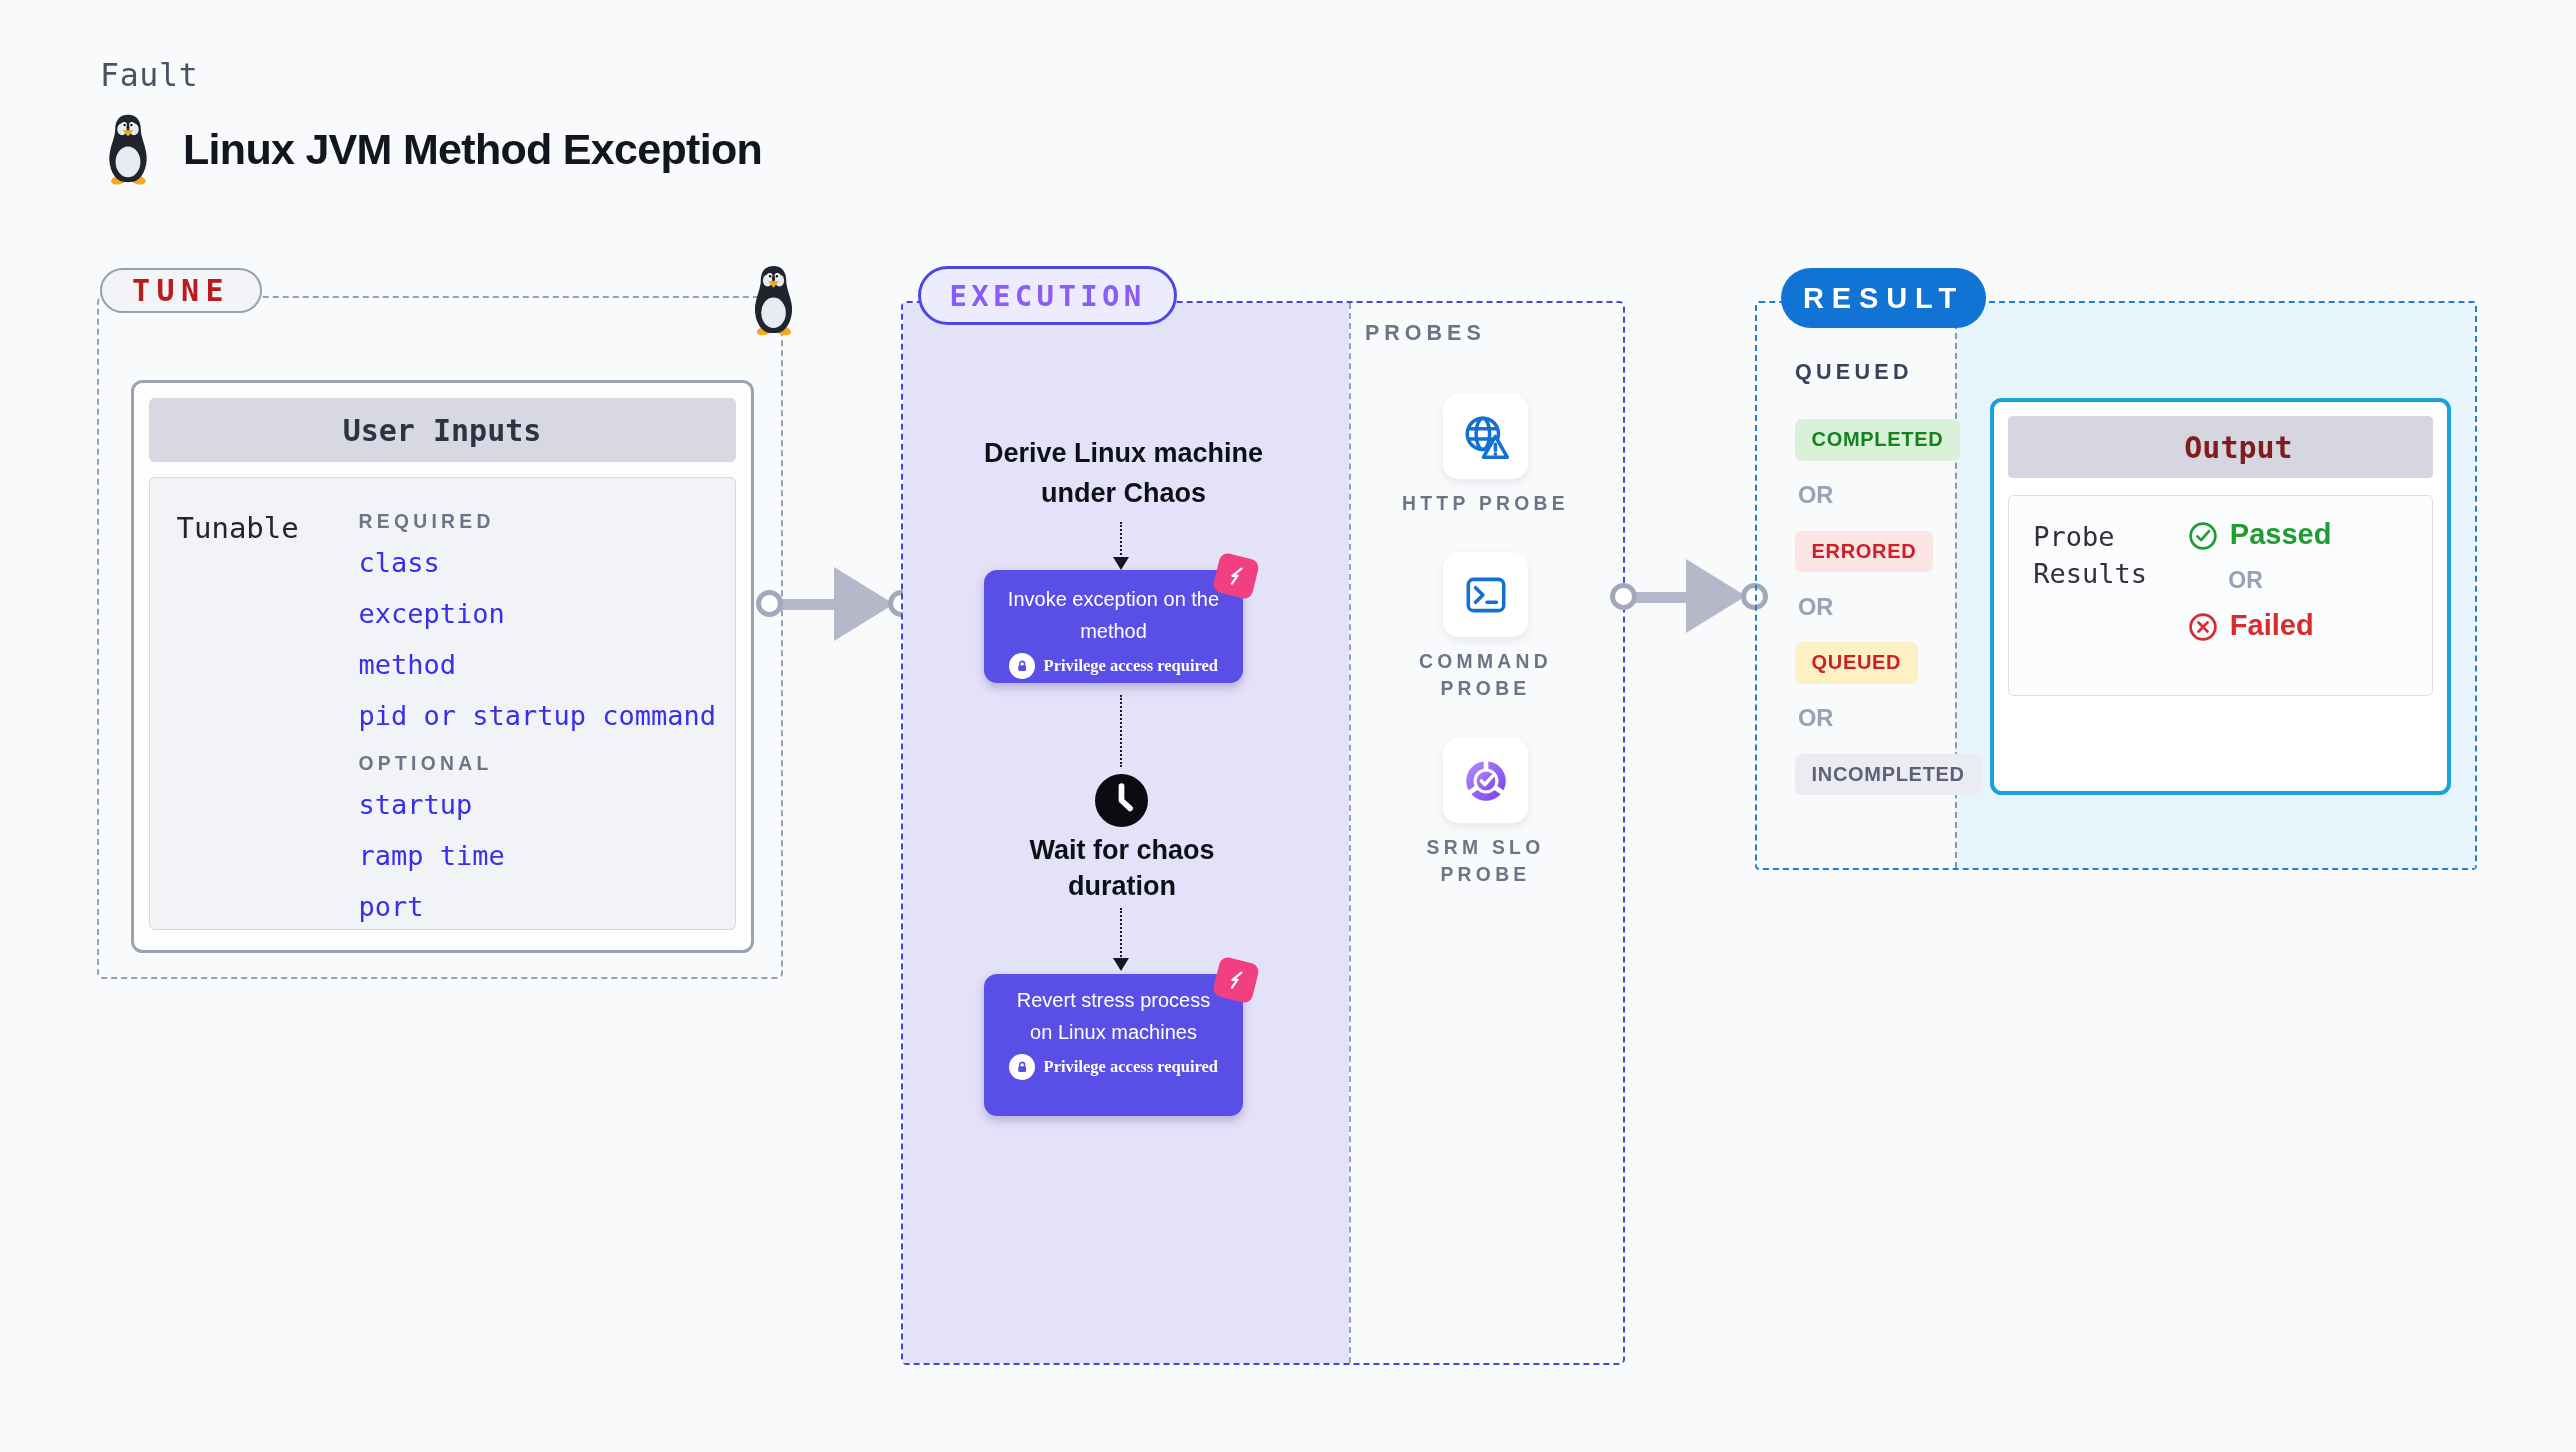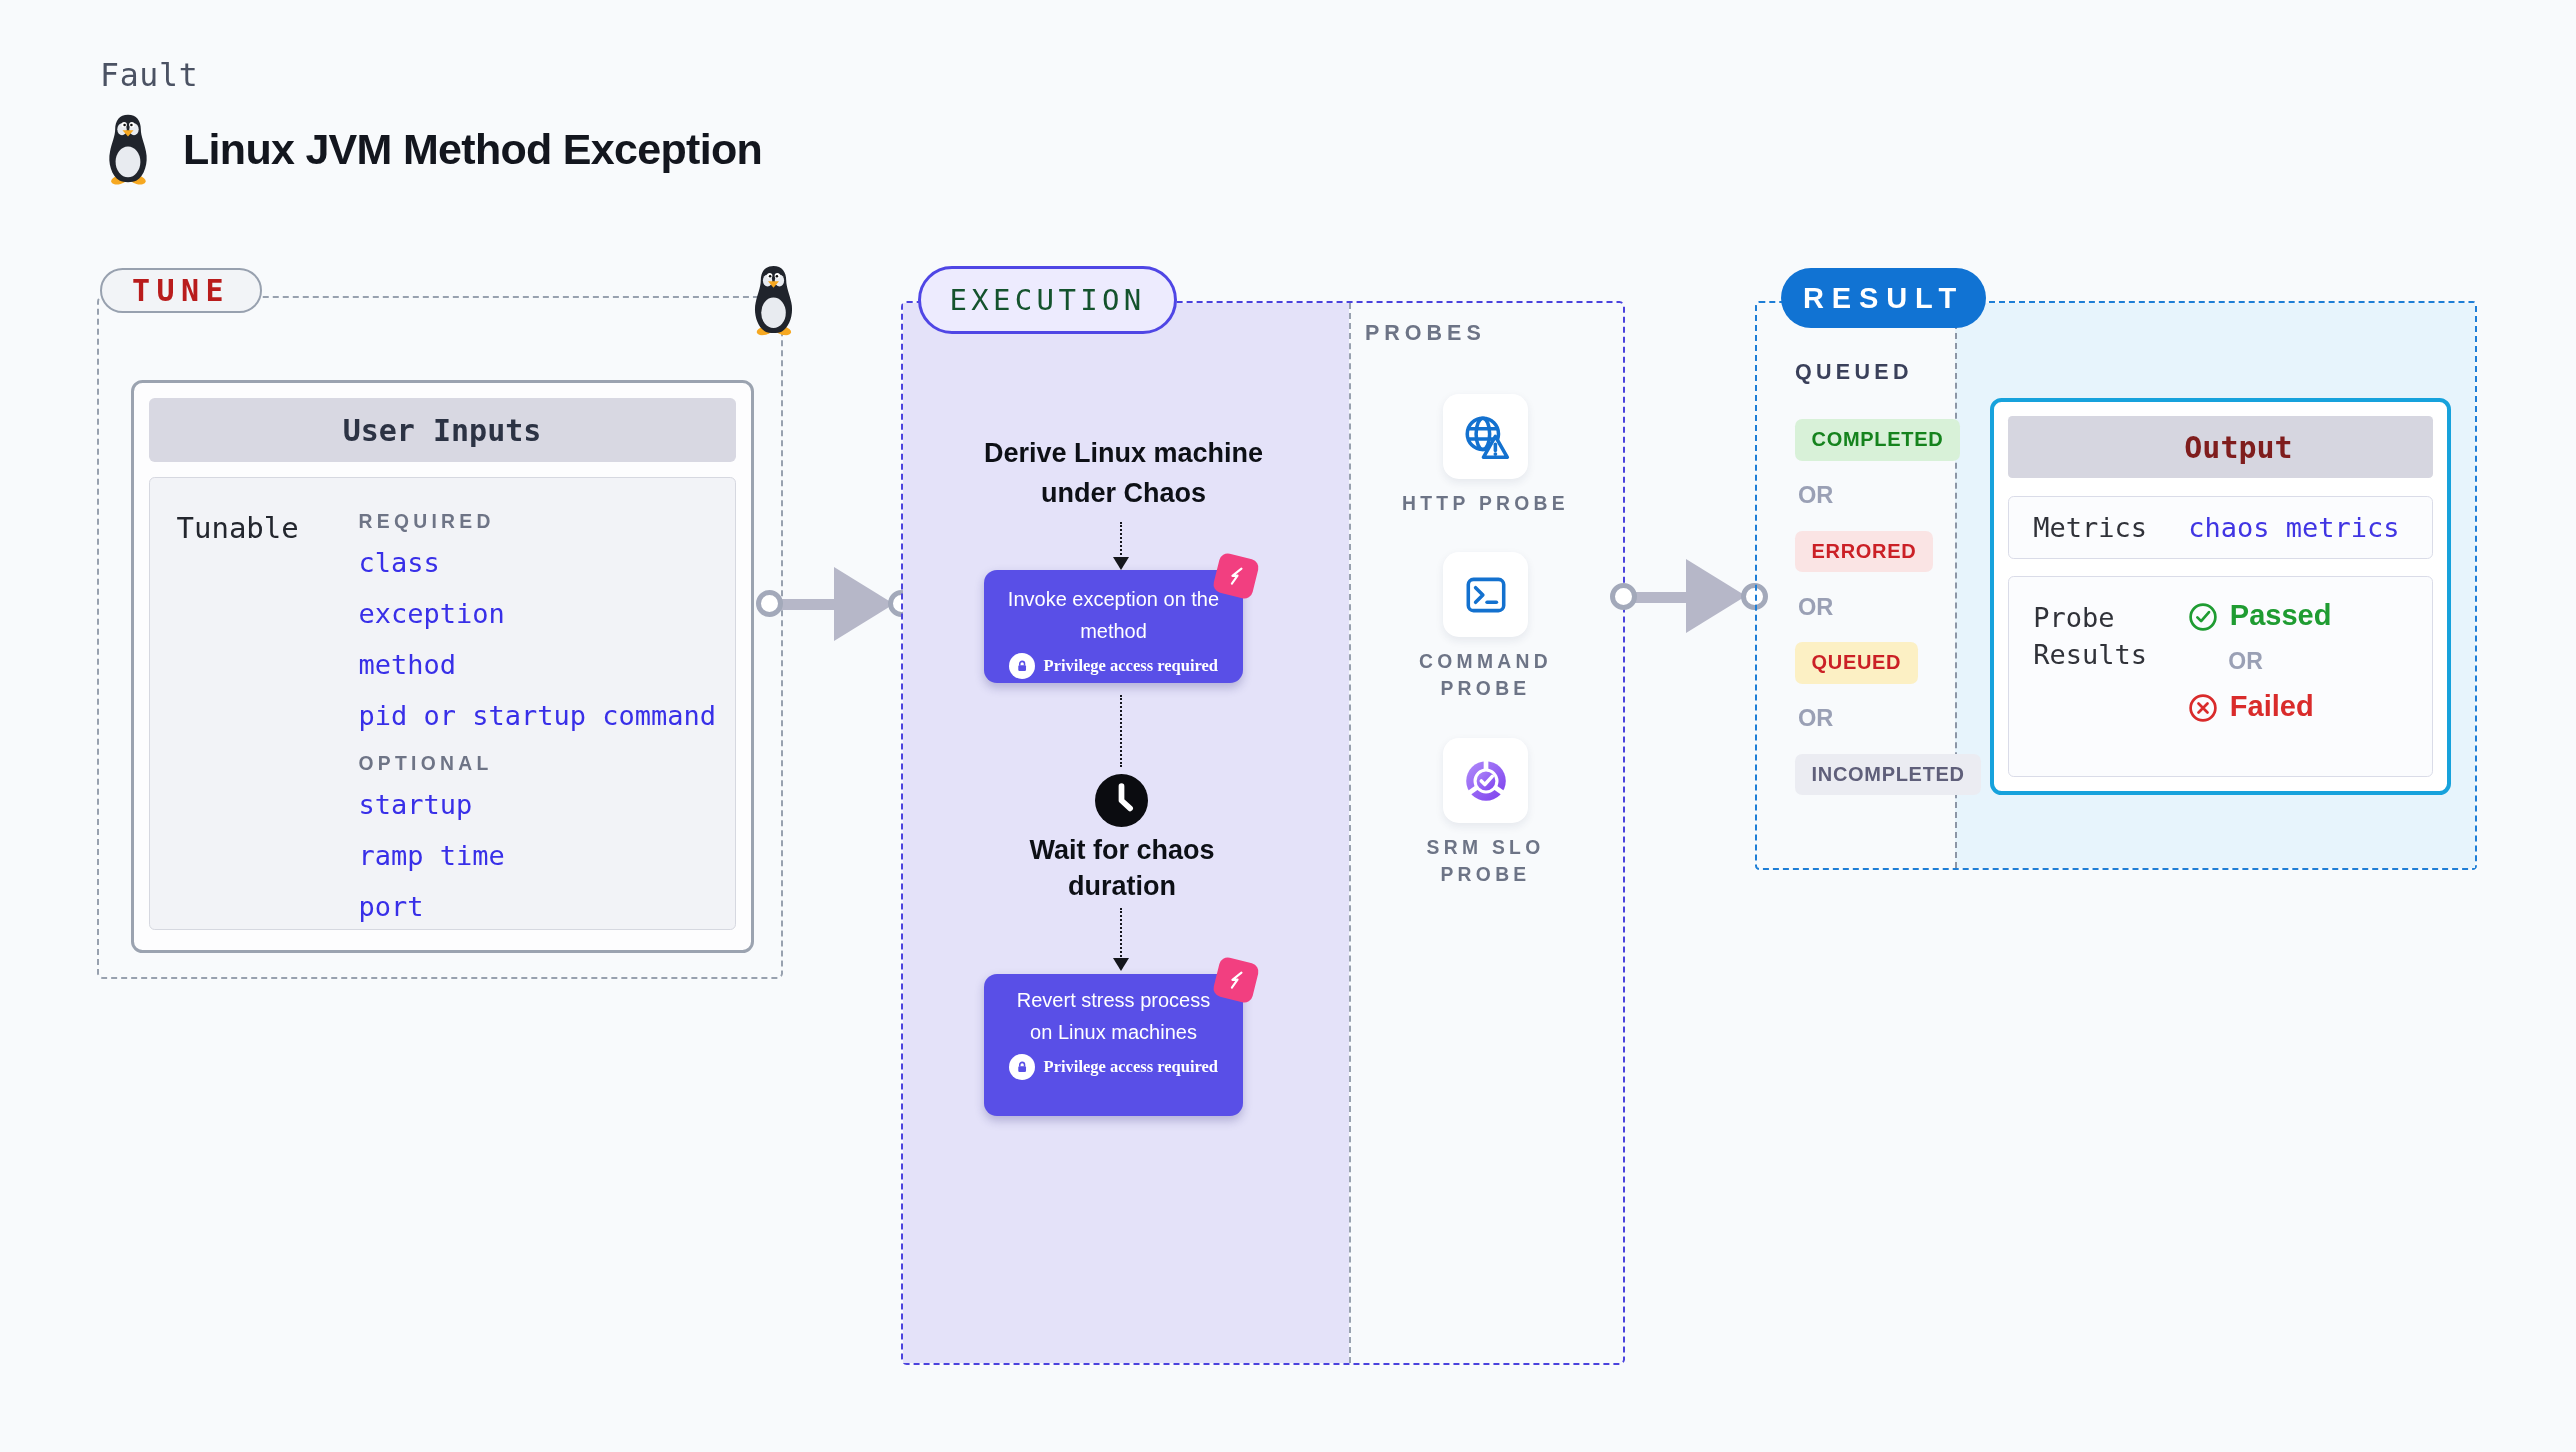--- a/index.html
+++ b/index.html
@@ -23,22 +23,22 @@
   .exec-fill  { position:absolute; left:0; top:0; width:446px; height:100%; background:#e4e2f9; }
   .exec-divider { position:absolute; left:446px; top:0; bottom:0; border-left:2.1px dashed #98a1af; }
   .result-box { left:1755px; top:301px; width:722px; height:569px; border:2.9px dashed #1e7ed6; border-radius:4.3px; }
   .result-fill { position:absolute; left:198px; top:0; right:0; bottom:0; background:#e7f4fc; }
   .result-divider { position:absolute; left:198px; top:0; bottom:0; border-left:2.1px dashed #8d96a6; }
 
   
   .pill { display:flex; align-items:center; justify-content:center; border-radius:43px; }
   .tune-pill { left:100px; top:268px; width:162px; height:45px; background:#f2f4f7;
     border:2.9px solid #98a1af; font-size:30px; font-weight:700; letter-spacing:6.4px; color:#b91c1c; }
-  .exec-pill { left:918px; top:266px; width:259px; height:68px; background:#edebfe;
-    border:3.6px solid #4f46e5; font-size:29px; font-weight:400; letter-spacing:4.3px; color:#14532d; }
+  .exec-pill { left:918px; top:266px; width:259px; height:59px; background:#edebfe;
+    border:3.6px solid #4f46e5; font-size:29px; font-weight:700; letter-spacing:4.3px; color:#8b5cf6; }
   .result-pill { left:1781px; top:268px; width:205px; height:60px; background:#1173d3;
     font-size:29px; font-weight:800; letter-spacing:7.9px; color:#fff; }
 
   
   .ui-card { left:130px; top:380px; width:623px; height:573px; background:#fdfdfe;
     border:3.6px solid #9ba3b0; border-radius:11.5px; padding:15px; }
   .ui-header { height:64px; background:#d8d8e2; border-radius:5.7px; display:flex; align-items:center;
     justify-content:center; font-size:30px; font-weight:700; color:#2c3344; }
   .ui-body { margin-top:15px; height:453px; background:#f2f3f7; border:1.4px solid #d6d8e0;
     border-radius:5.7px; position:relative; }
@@ -288,24 +288,20 @@
   <div class="or">OR</div>
   <span class="badge b-errored">ERRORED</span>
   <div class="or">OR</div>
   <span class="badge b-queued">QUEUED</span>
   <div class="or">OR</div>
   <span class="badge b-incompleted">INCOMPLETED</span>
 </div>
 
 <div class="abs output-card">
   <div class="output-header mono">Output</div>
-  <div class="out-row row-metrics">
-    <div class="out-label mono">Metrics</div>
-    <div class="out-value mono">chaos metrics</div>
-  </div>
   <div class="out-row row-probes">
     <div class="out-label mono">Probe Results</div>
     <div class="pr-col">
       <div class="pr-item pr-pass">
         <svg width="30" height="30" viewBox="0 0 40 40">
           <circle cx="20" cy="20" r="16.5" fill="none" stroke="#1f9c32" stroke-width="3.6"></circle>
           <path d="M12.5 20.5 l5 5 L28 13.5" fill="none" stroke="#1f9c32" stroke-width="3.6" stroke-linecap="round" stroke-linejoin="round"></path>
         </svg>
         <span>Passed</span>
       </div>

